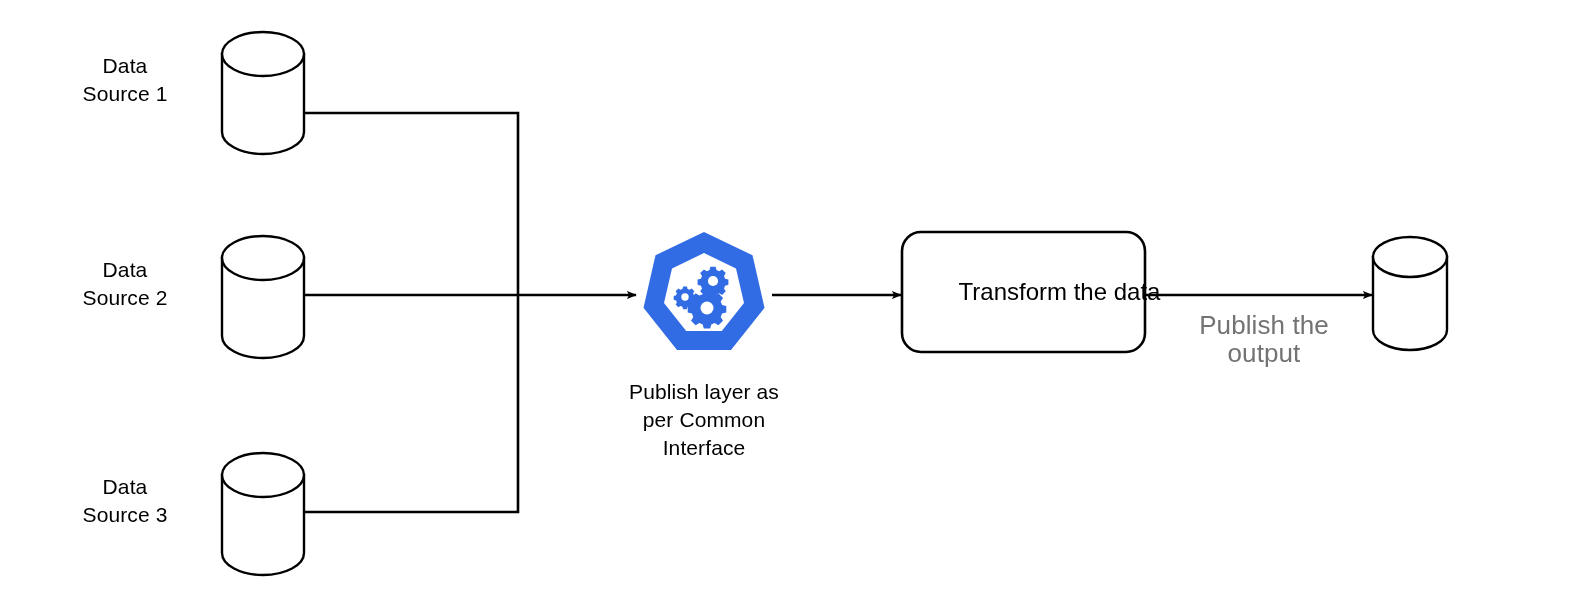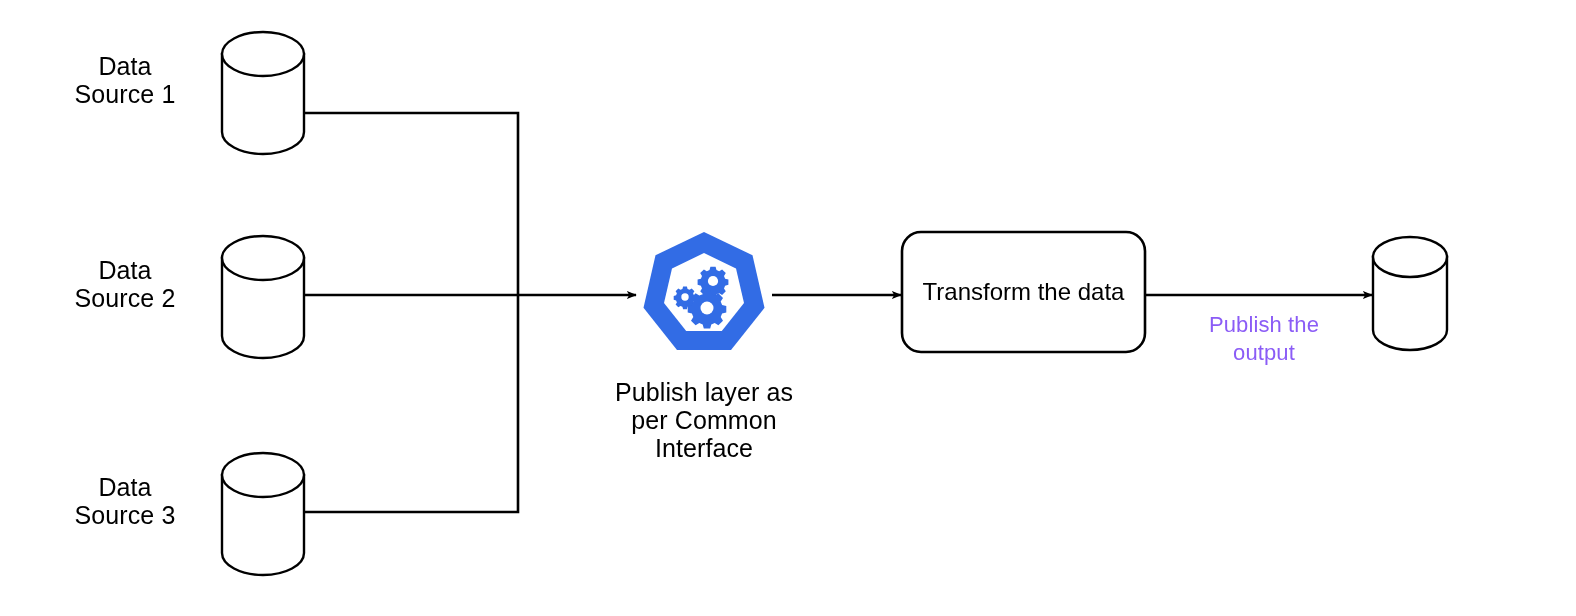--- a/index.html
+++ b/index.html
@@ -22,44 +22,45 @@
   #wire-layer {
     position: absolute;
     left: 0;
     top: 0;
     width: 1576px;
     height: 616px;
   }
   .node-label {
     position: absolute;
     text-align: center;
-    font-size: 25px;
+    font-size: 21px;
     line-height: 28px;
     color: #000000;
     white-space: pre-line;
     letter-spacing: 0.1px;
   }
   .edge-label {
     position: absolute;
     text-align: center;
-    font-size: 22px;
+    font-size: 26px;
     line-height: 28px;
-    color: #8b5cf6;
+    color: #737373;
     white-space: pre-line;
     letter-spacing: 0.1px;
   }
   .box-label {
     position: absolute;
     display: flex;
     align-items: center;
     justify-content: center;
     font-size: 24px;
     line-height: 30px;
     color: #000000;
     text-align: left;
+    padding-left: 36px;
   }
 </style>
 </head>
 <body>
 
 <div id="diagram-canvas">
 
   <svg id="wire-layer" viewBox="0 0 1576 616" width="1576" height="616" xmlns="http://www.w3.org/2000/svg">
     <defs>
       <marker id="arrowhead" markerWidth="10" markerHeight="8" refX="9.2" refY="4" orient="auto" markerUnits="userSpaceOnUse">

